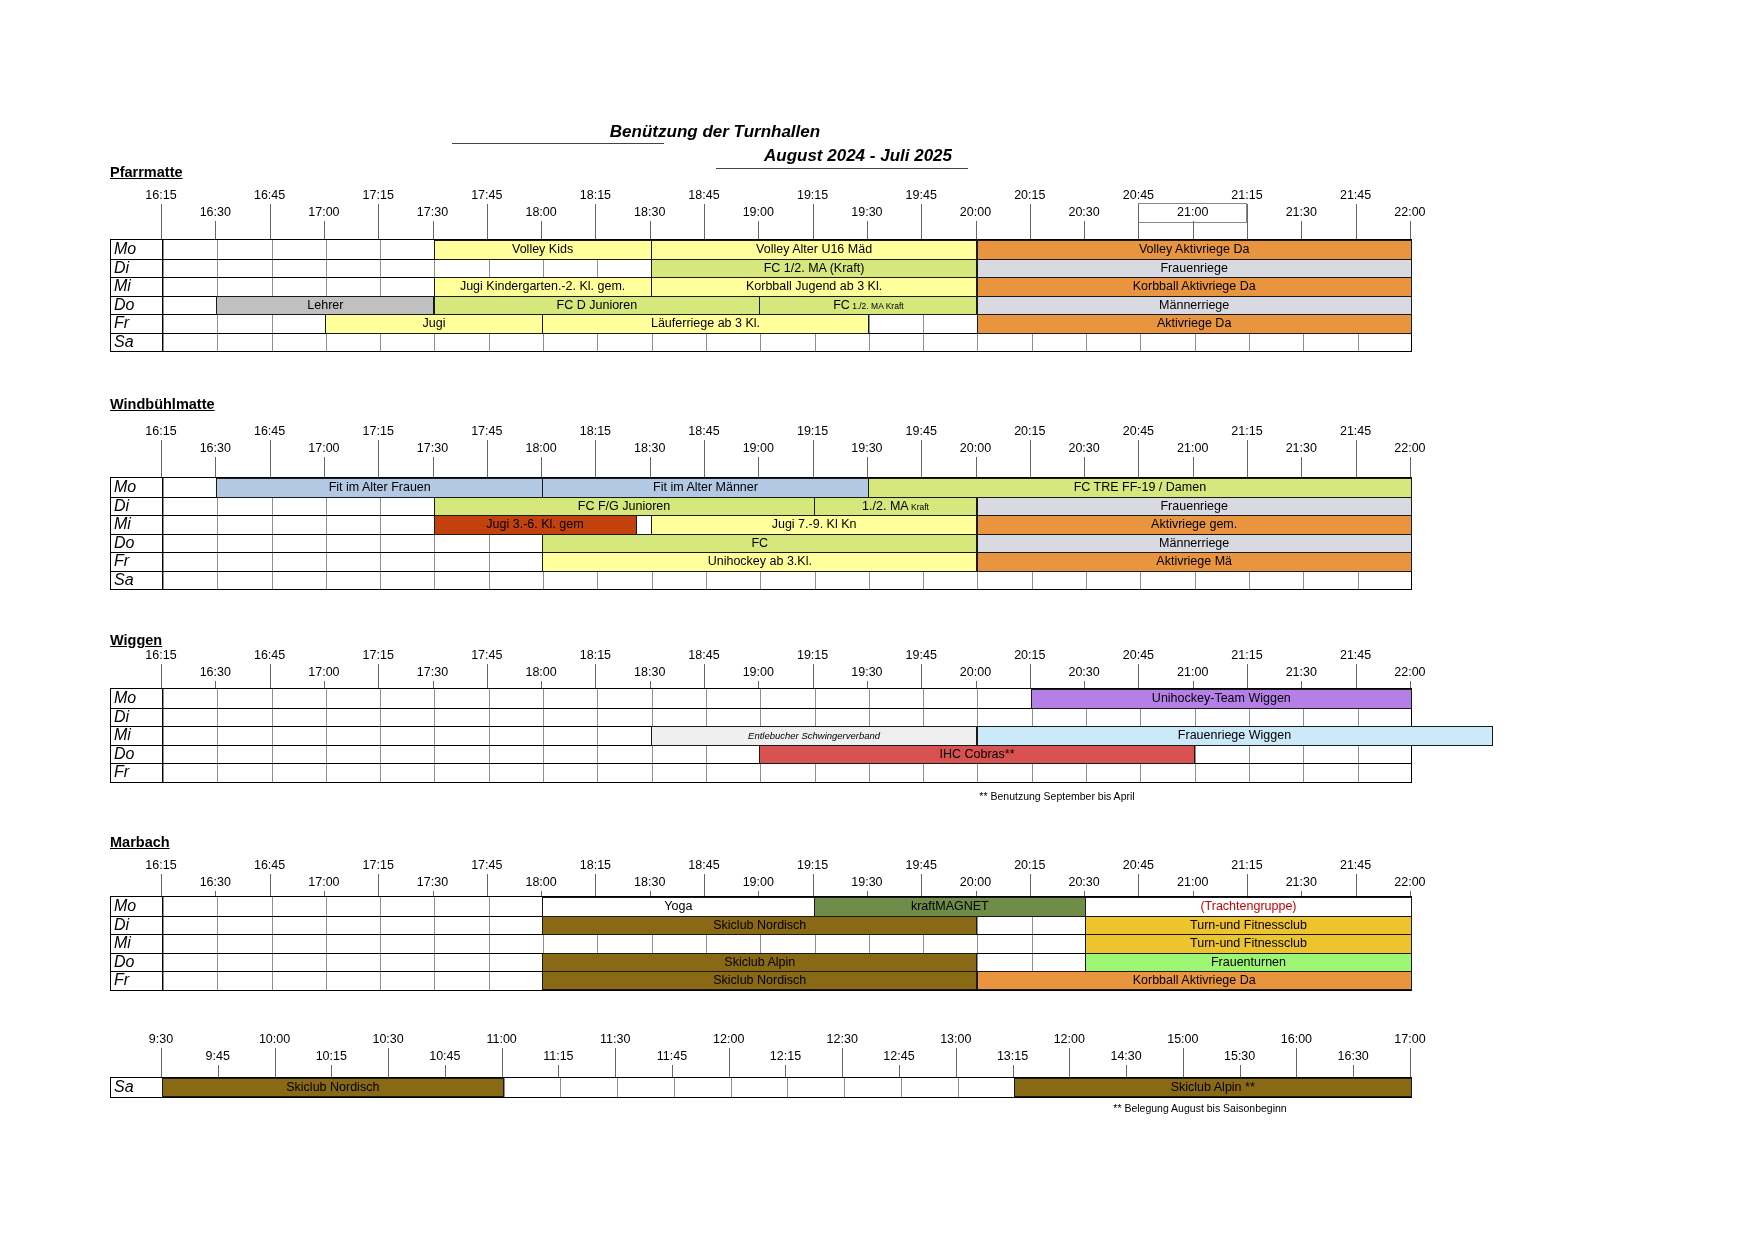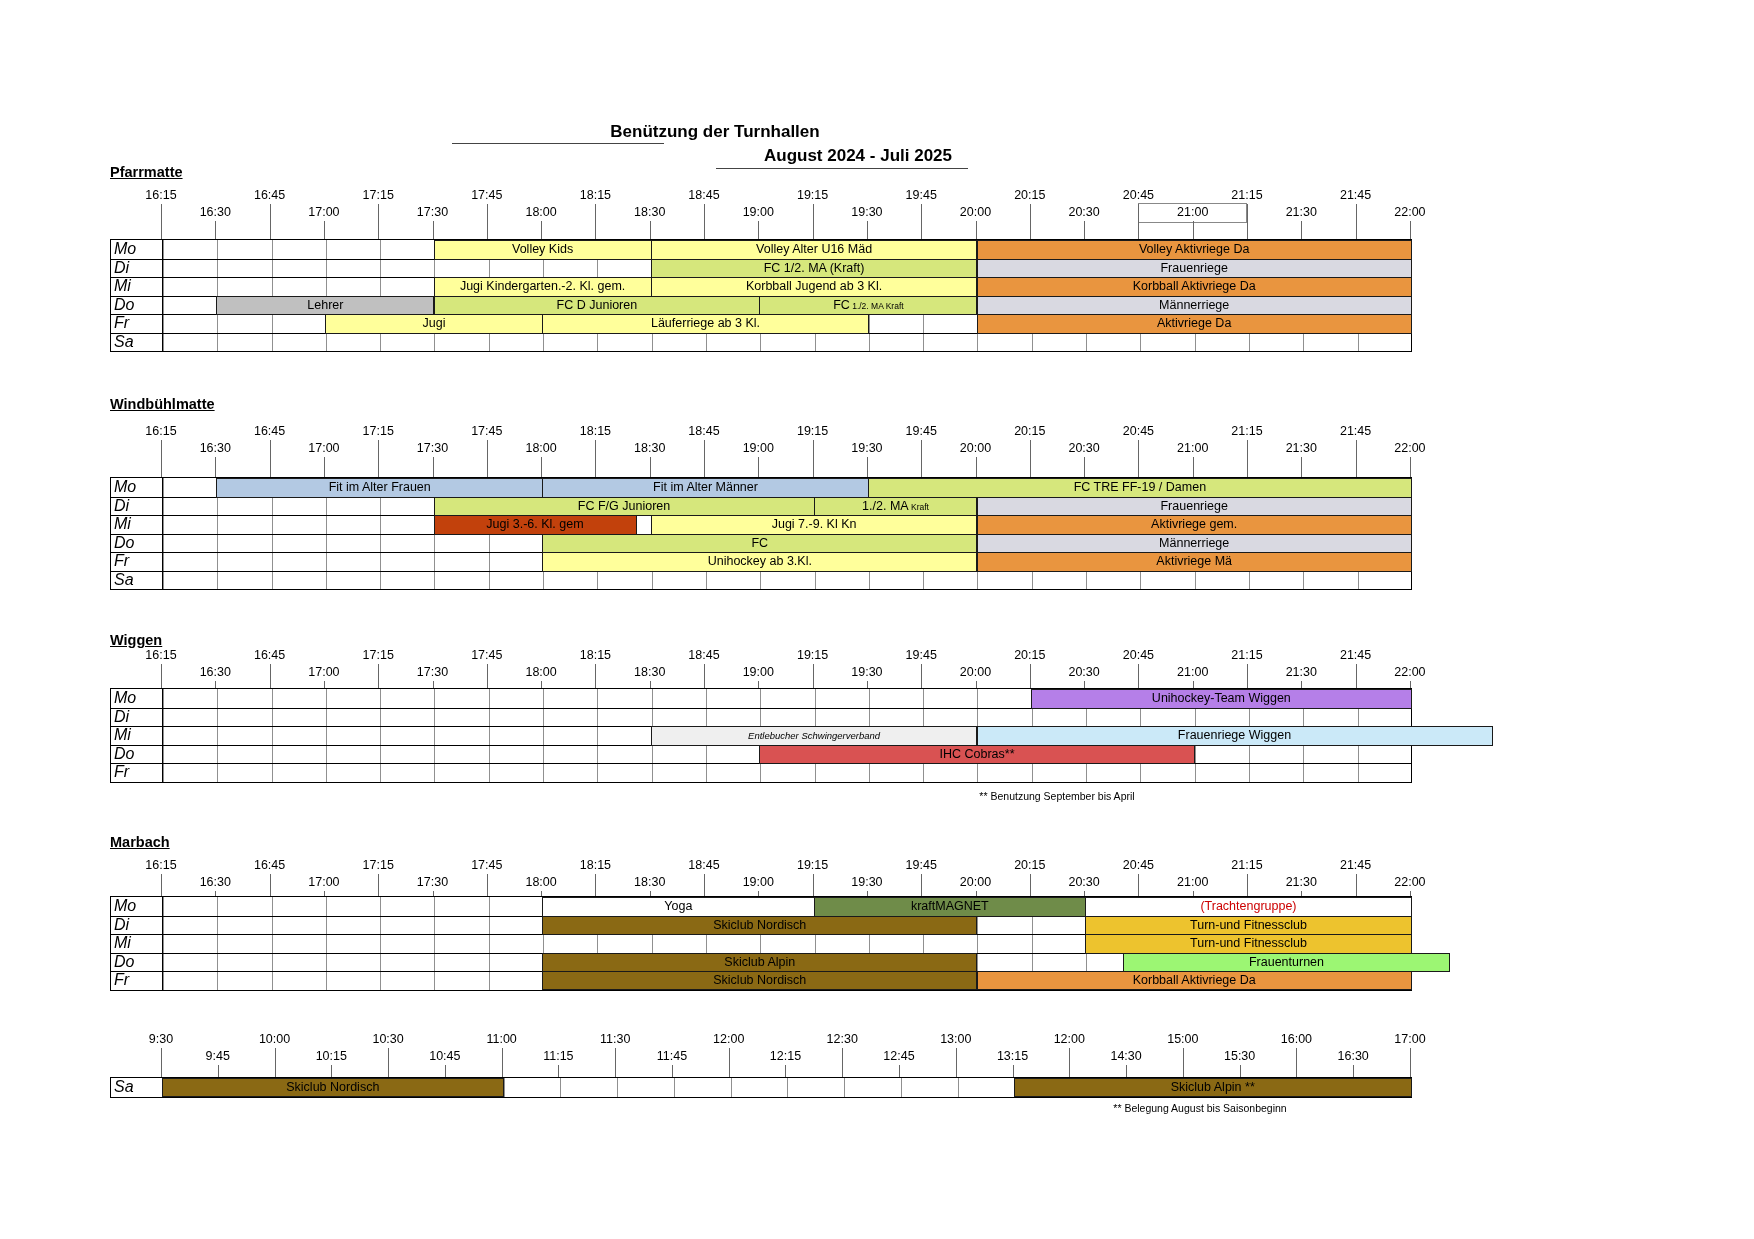--- a/index.html
+++ b/index.html
@@ -1,19 +1,19 @@
 <!DOCTYPE html>
 <html><head>
 <meta charset="utf-8">
 <style>
   html,body{margin:0;padding:0;background:#fff;}
   .page{position:relative;width:1754px;height:1239px;background:#fff;
         font-family:"Liberation Sans", sans-serif;color:#000;overflow:hidden;}
   .main-title{position:absolute;transform:translateX(-50%);font-size:17px;font-weight:bold;
-              white-space:nowrap;}
+              font-style:italic;white-space:nowrap;}
   .title-rule{position:absolute;height:0;border-top:1.5px solid #444;}
   .section-title{position:absolute;font-size:14.5px;font-weight:bold;text-decoration:underline;white-space:nowrap;}
   .axis{position:absolute;left:110px;width:1310px;text-align:right;}
   .axis .tlab{position:absolute;transform:translateX(-50%);font-size:12.5px;white-space:nowrap;}
   .axis .tick{position:absolute;width:0;border-left:1px solid #666;}
   .hdr-box{position:absolute;background:#fff;border:1px solid #888;box-sizing:border-box;}
   .grid{position:absolute;left:110px;border:1px solid #000;box-sizing:content-box;background:#fff;}
   .rowline{position:absolute;left:0;width:100%;height:0;border-top:1px solid #000;}
   .cells{position:absolute;top:0;height:100%;border-left:1px solid #000;box-sizing:border-box;
          background-image:repeating-linear-gradient(to right,#909090 0px,#909090 1px,transparent 1px,transparent 54.3px);}
@@ -373,21 +373,21 @@
       <div class="daylab" style="top: 55.5px; line-height: 18.5px;">Do</div>
       <div class="rowline" style="top: 74px;"></div>
       <div class="daylab" style="top: 74px; line-height: 18.5px;">Fr</div>
       <div class="blk" style="left: 431.1px; width: 272.5px; top: 0px; height: 19.5px; line-height: 17.5px; background: rgb(255, 255, 255);"><span>Yoga</span></div>
       <div class="blk" style="left: 702.6px; width: 272.5px; top: 0px; height: 19.5px; line-height: 17.5px; background: rgb(111, 140, 73);"><span>kraftMAGNET</span></div>
       <div class="blk" style="left: 974.1px; width: 326.8px; top: 0px; height: 19.5px; line-height: 17.5px; background: rgb(255, 255, 255); color: rgb(204, 0, 0);"><span>(Trachtengruppe)</span></div>
       <div class="blk" style="left: 431.1px; width: 435.4px; top: 18.5px; height: 19.5px; line-height: 17.5px; background: rgb(138, 105, 20);"><span>Skiclub Nordisch</span></div>
       <div class="blk" style="left: 974.1px; width: 326.8px; top: 18.5px; height: 19.5px; line-height: 17.5px; background: rgb(237, 195, 46);"><span>Turn-und Fitnessclub</span></div>
       <div class="blk" style="left: 974.1px; width: 326.8px; top: 37px; height: 19.5px; line-height: 17.5px; background: rgb(237, 195, 46);"><span>Turn-und Fitnessclub</span></div>
       <div class="blk" style="left: 431.1px; width: 435.4px; top: 55.5px; height: 19.5px; line-height: 17.5px; background: rgb(138, 105, 20);"><span>Skiclub Alpin</span></div>
-      <div class="blk" style="left: 974.1px; width: 326.8px; top: 55.5px; height: 19.5px; line-height: 17.5px; background: rgb(156, 246, 115); margin-left: 38px;"><span>Frauenturnen</span></div>
+      <div class="blk" style="left: 974.1px; width: 326.8px; top: 55.5px; height: 19.5px; line-height: 17.5px; background: rgb(156, 246, 115);"><span>Frauenturnen</span></div>
       <div class="blk" style="left: 431.1px; width: 435.4px; top: 74px; height: 18.5px; line-height: 17.5px; background: rgb(138, 105, 20);"><span>Skiclub Nordisch</span></div>
       <div class="blk" style="left: 865.5px; width: 435.4px; top: 74px; height: 18.5px; line-height: 17.5px; background: rgb(233, 149, 63);"><span>Korbball Aktivriege Da</span></div>
     </div>
   <div class="grid" style="top:1077px;height:18.5px;width:1299.9px;">
       <div class="cells sat" style="left: 51px; width: 1248.94px;"></div>
       <div class="daylab" style="top: 0px; line-height: 18.5px;">Sa</div>
       <div class="blk" style="left: 51px; width: 341.62px; top: 0px; height: 18.5px; line-height: 17.5px; background: rgb(138, 105, 20);"><span>Skiclub Nordisch</span></div>
       <div class="blk" style="left: 902.55px; width: 398.39px; top: 0px; height: 18.5px; line-height: 17.5px; background: rgb(138, 105, 20);"><span>Skiclub Alpin **</span></div>
     </div>
 

